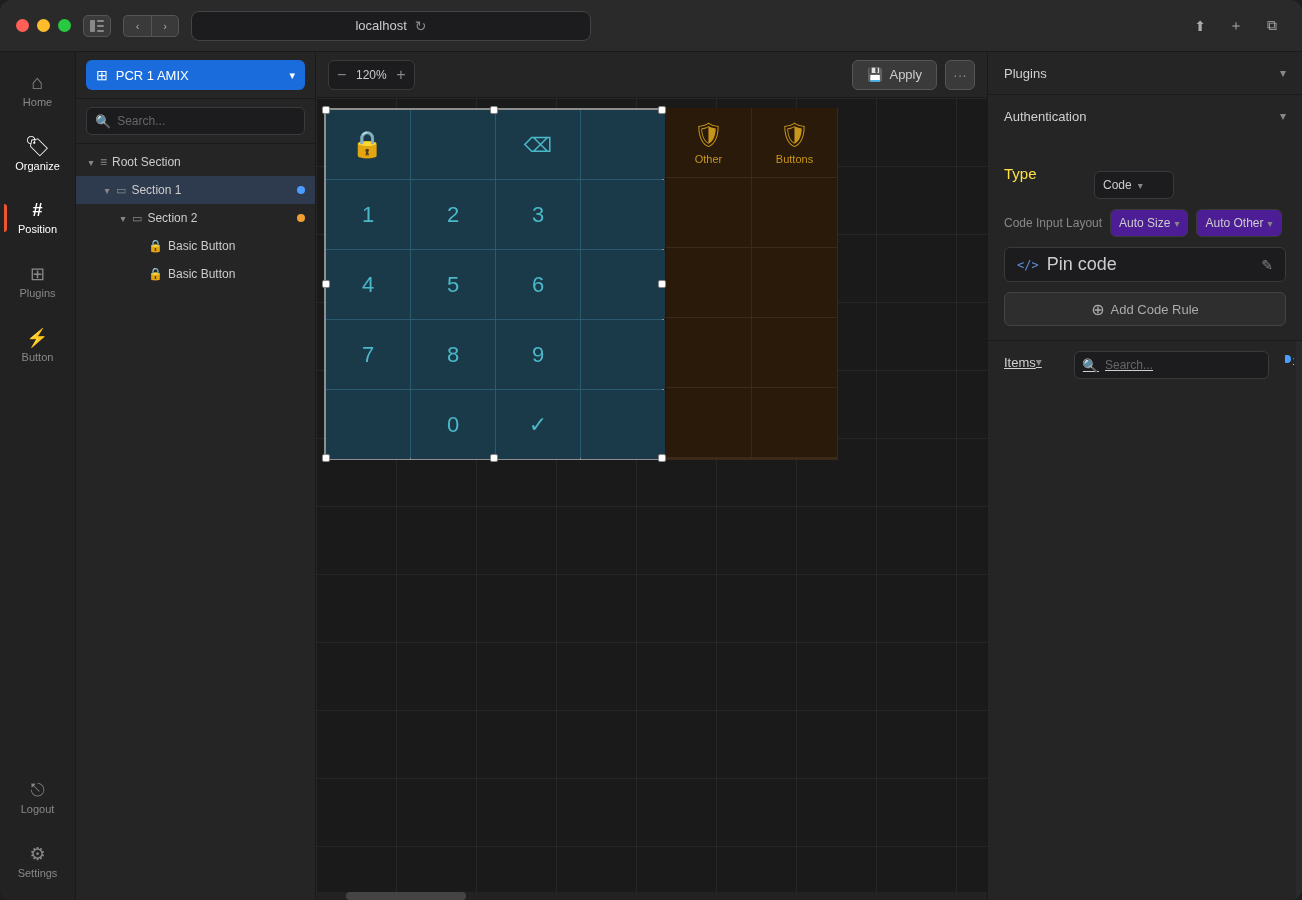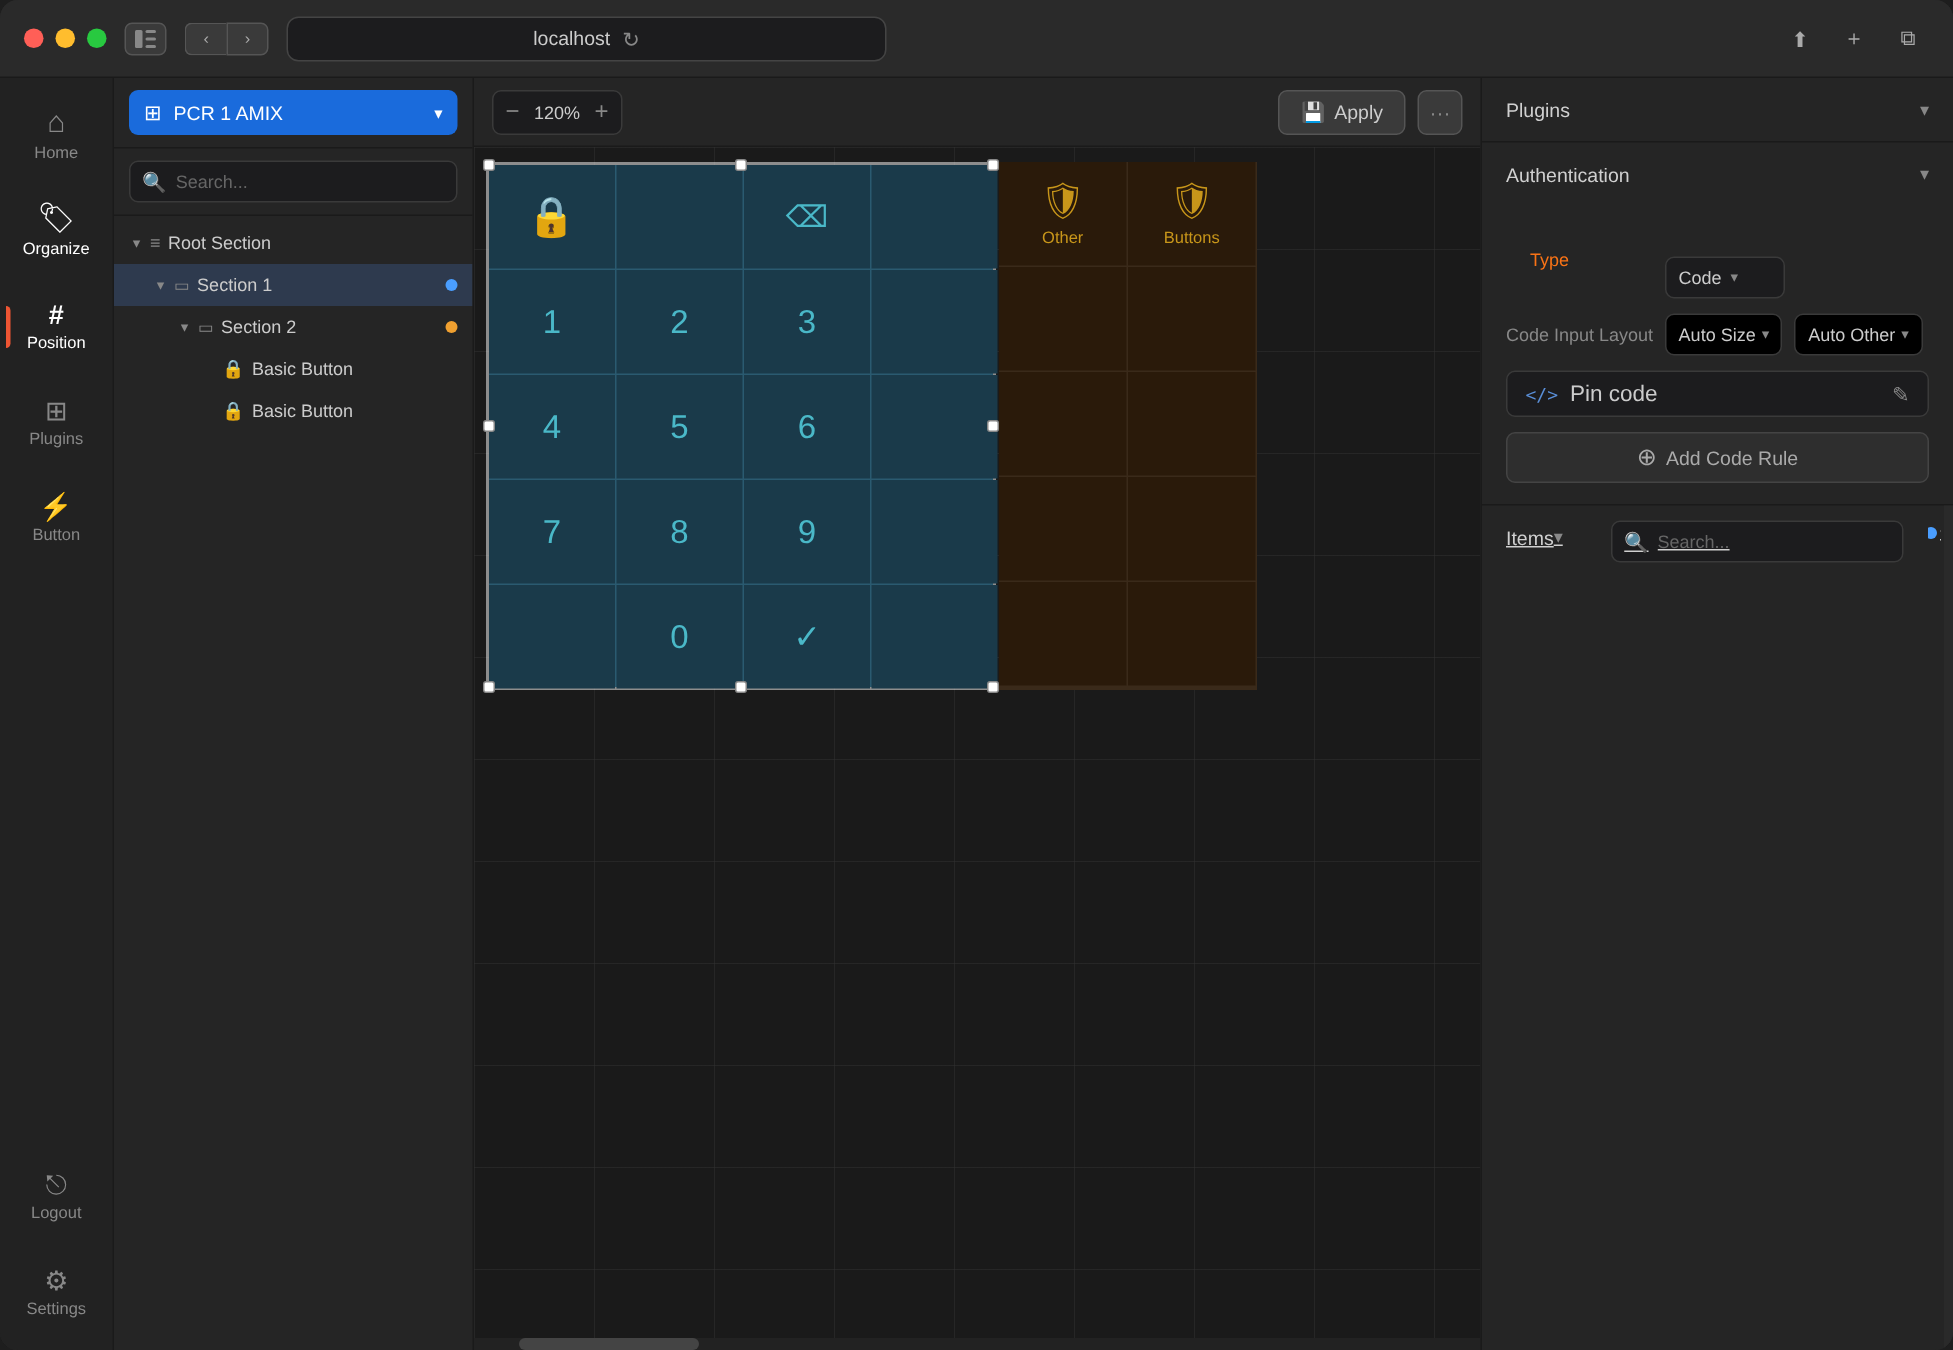--- a/index.html
+++ b/index.html
@@ -437,24 +437,23 @@
     }
 
     .form-row {
       display: flex;
       align-items: center;
       margin-bottom: 10px;
       gap: 10px;
     }
 
     .form-label {
-      color: #f97316;
-      font-size: 12px;
+      color: #fde047;
+      font-size: 15px;
       min-width: 80px;
-      margin-left: 16px;
     }
 
     .form-select {
       background: #1c1c1e;
       border: 1px solid #3a3a3a;
       border-radius: 6px;
       color: #ccc;
       font-size: 12px;
       padding: 4px 8px;
       display: flex;
@@ -475,21 +474,21 @@
       gap: 8px;
     }
 
     .code-label {
       color: #888;
       font-size: 12px;
       min-width: 80px;
     }
 
     .code-select {
-      background: #000000;
+      background: #4c1d95;
       border: 1px solid #3a3a3a;
       border-radius: 6px;
       color: #ccc;
       font-size: 12px;
       padding: 4px 8px;
       display: flex;
       align-items: center;
       gap: 4px;
       cursor: pointer;
       height: 28px;
@@ -508,21 +507,21 @@
 
     .pin-code-tag {
       color: #5a8fd8;
       font-size: 12px;
       font-family: monospace;
     }
 
     .pin-code-value {
       flex: 1;
       color: #ccc;
-      font-size: 15px;
+      font-size: 18px;
     }
 
     .pin-code-edit {
       color: #888;
       font-size: 14px;
       cursor: pointer;
     }
 
     .add-code-rule-btn {
       width: 100%;

